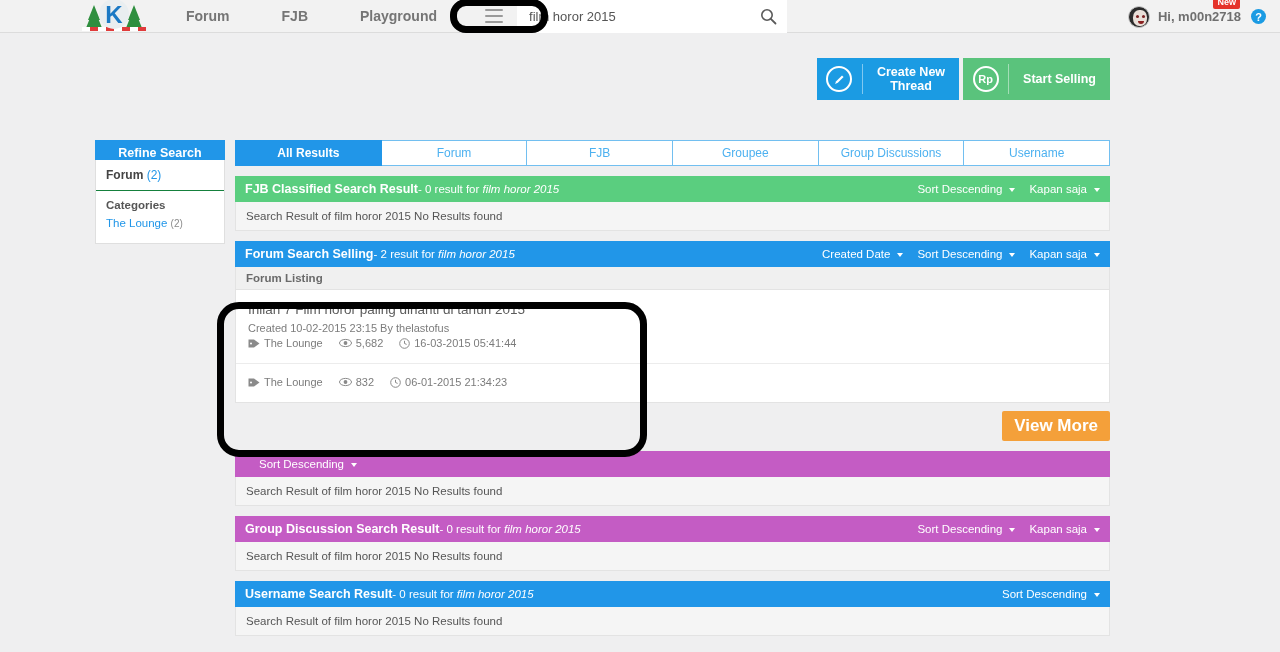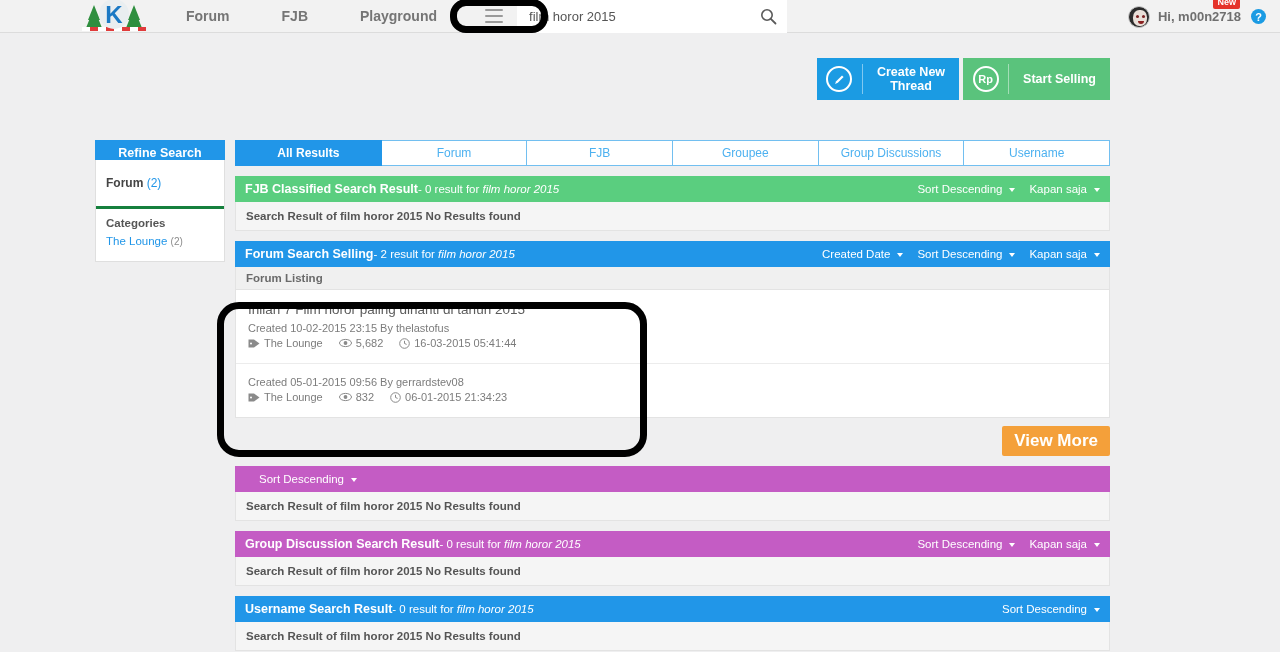--- a/index.html
+++ b/index.html
@@ -161,23 +161,23 @@
     height: 20px; line-height: 26px; text-align: center;
     width: 130px;
     cursor: pointer;
   }
   .side-box {
     border: 1px solid #dfdfdf; border-top: none;
     background: #fff;
     width: 130px;
   }
   .side-sect-head {
-    padding: 16px 10px;
+    padding: 8px 10px;
     font-size: 12px; color:#444; font-weight: bold;
-    border-bottom: 3px solid #15803d;
+    border-bottom: 1px solid #15803d;
   }
   .side-sect-head .cnt { color: #2196e8; font-weight: normal; }
   .side-body { padding: 8px 10px 14px 10px; }
   .side-label { font-size: 11.5px; color:#555; font-weight: bold; margin-bottom: 6px; }
   .side-link { font-size: 11.5px; color:#2196e8; cursor:pointer; }
   .side-link .cnt { color:#8b8b8b; font-size: 10px; }
 
   
   .results { width: 875px; margin-left: 10px; }
 
@@ -224,21 +224,21 @@
     border-left: 3.5px solid transparent;
     border-right: 3.5px solid transparent;
     border-top: 4px solid #fff;
     vertical-align: middle;
   }
 
   .sec-body {
     background: #f5f5f5;
     border: 1px solid #e3e3e3; border-top: none;
     padding: 8px 10px;
-    font-size: 11.5px; color: #555; font-weight: bold;
+    font-size: 11.5px; color: #555; font-weight: normal;
   }
 
   .listing-head {
     background: #f0f0f0;
     border: 1px solid #e3e3e3; border-top: none;
     padding: 5px 10px;
     font-size: 11.5px; color: #6a6a6a; font-weight: bold;
   }
   .listing {
     background: #fff;
@@ -455,21 +455,20 @@
                       <line x1="5.5" y1="5.5" x2="5.5" y2="2.8" stroke="#8a8a8a" stroke-width="1"></line>
                       <line x1="5.5" y1="5.5" x2="7.6" y2="6.4" stroke="#8a8a8a" stroke-width="1"></line>
                     </svg>
                 </span>
                 <span>16-03-2015 05:41:44</span>
               </div>
             </div>
           </div>
 
           <div class="result-item">
-            <div class="result-meta">Created 05-01-2015 09:56 By gerrardstev08</div>
             <div class="result-stats">
               <div class="stat">
                 <span>
                   <svg width="12" height="11" viewBox="0 0 12 11">
                       <path d="M0.5 1.5 L6 1.5 L11.5 5.5 L6 9.5 L0.5 9.5 Z" fill="#8a8a8a"></path>
                       <circle cx="3" cy="5.5" r="1" fill="#fff"></circle>
                     </svg>
                 </span>
                 <span>The Lounge</span>
               </div>

